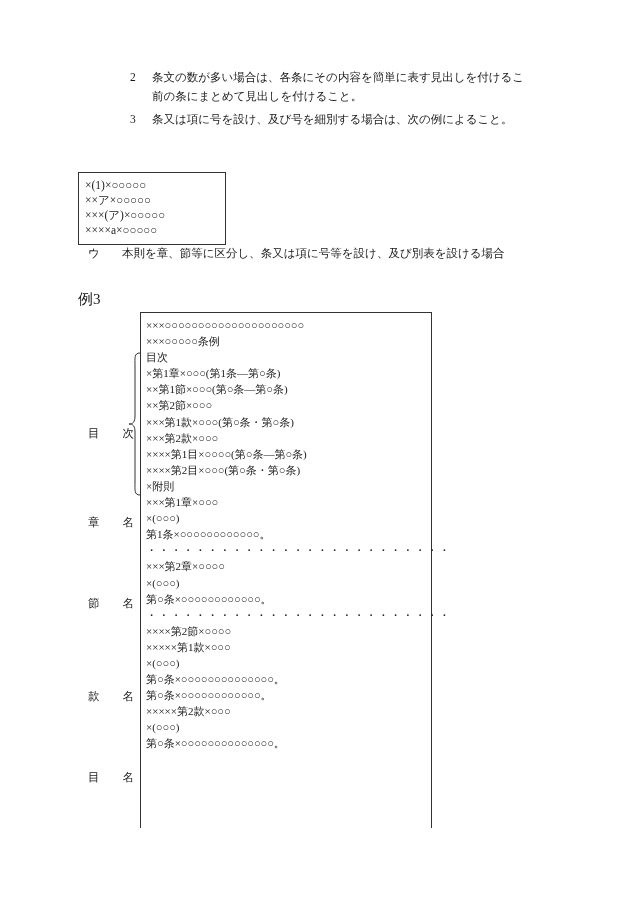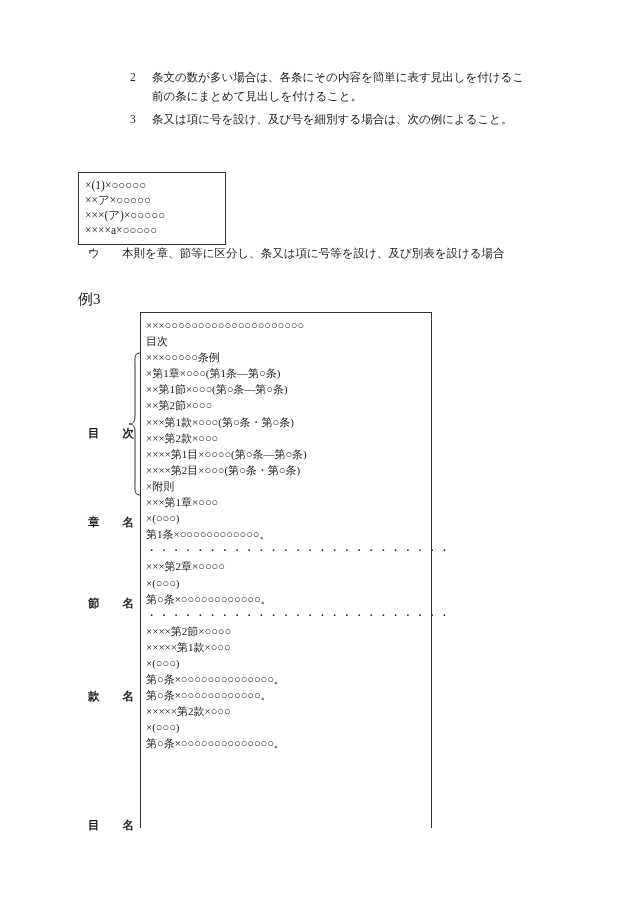--- a/index.html
+++ b/index.html
@@ -106,21 +106,20 @@
   .big-box .line.dots {
     letter-spacing: 1.2px;
     font-size: 11px;
   }
 
   
   .side-label {
     position: absolute;
     font-size: 11.5px;
     white-space: nowrap;
-    font-weight: bold;
   }
 
   
   .brace {
     position: absolute;
     left: 128px;
     top: 352px;
     width: 13px;
     height: 144px;
   }
@@ -163,26 +162,26 @@
   <div class="brace">
     <svg width="13" height="144" viewBox="0 0 13 144" fill="none" stroke="#333" stroke-width="1">
       <path d="M12 1 C6 1, 7 6, 7 14 L7 64 C7 70, 5 72, 1 72 C5 72, 7 74, 7 80 L7 130 C7 138, 6 143, 12 143"></path>
     </svg>
   </div>
 
   <div class="side-label" style="left:88px; top:426px;">目　　次</div>
   <div class="side-label" style="left:88px; top:515px;">章　　名</div>
   <div class="side-label" style="left:88px; top:596px;">節　　名</div>
   <div class="side-label" style="left:88px; top:689px;">款　　名</div>
-  <div class="side-label" style="left:88px; top:770px;margin-top:48px;">目　　名</div>
+  <div class="side-label" style="left:88px; top:770px;">目　　名</div>
 
   <div class="big-box">
     <div class="line">×××○○○○○○○○○○○○○○○○○○○○○</div>
+    <div class="line">×××○○○○○条例</div>
     <div class="line">目次</div>
-    <div class="line">×××○○○○○条例</div>
     <div class="line">×第1章×○○○(第1条―第○条)</div>
     <div class="line">××第1節×○○○(第○条―第○条)</div>
     <div class="line">××第2節×○○○</div>
     <div class="line">×××第1款×○○○(第○条・第○条)</div>
     <div class="line">×××第2款×○○○</div>
     <div class="line">××××第1目×○○○○(第○条―第○条)</div>
     <div class="line">××××第2目×○○○(第○条・第○条)</div>
     <div class="line">×附則</div>
     <div class="line">×××第1章×○○○</div>
     <div class="line">×(○○○)</div>

